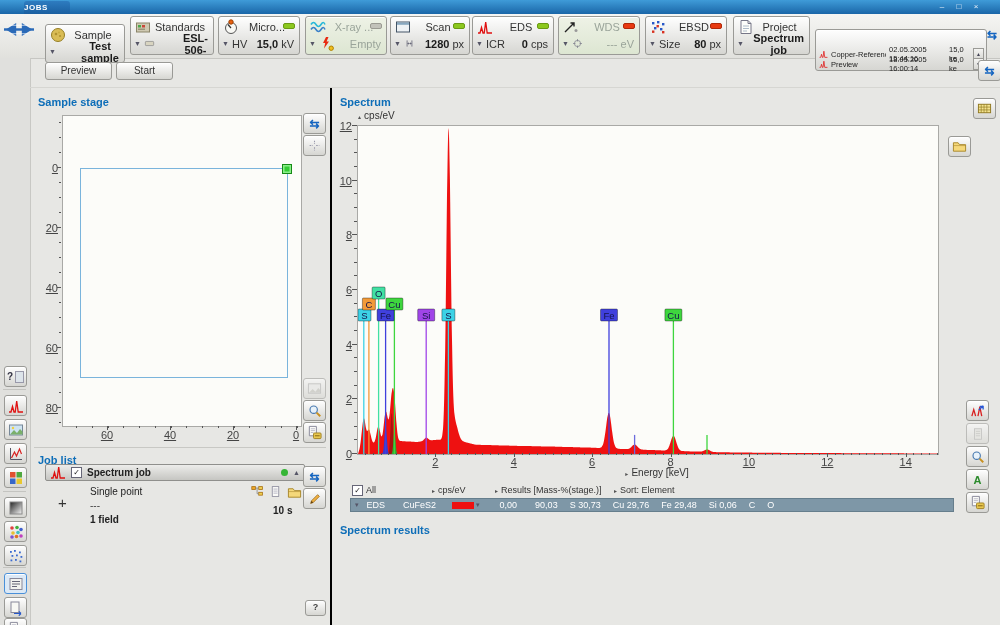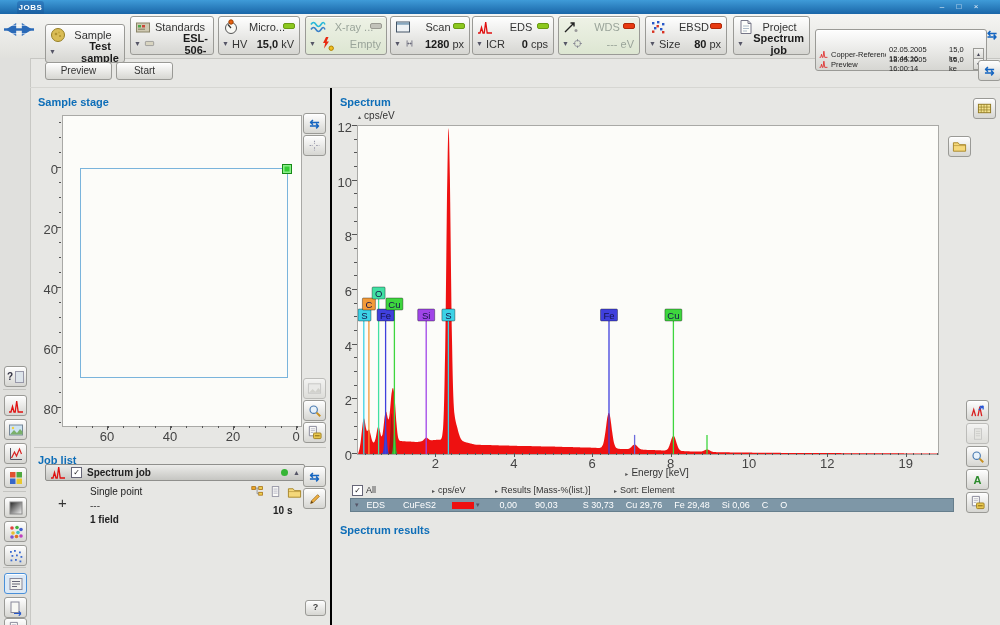--- a/index.html
+++ b/index.html
@@ -1,22 +1,22 @@
 <!DOCTYPE html>
 <html><head>
 <meta charset="utf-8">
 <style>
   html,body{margin:0;padding:0;}
   body{width:1000px;height:625px;position:relative;overflow:hidden;
        font-family:"Liberation Sans",sans-serif;background:#e7e7e4;font-size:11px;color:#222;}
   .abs{position:absolute;}
   
   #titlebar{left:0;top:0;width:1000px;height:14px;background:linear-gradient(#3f9bd8,#1a66a8);border-bottom:1px solid #0d4f8a;}
-  #jobs-tab{left:17px;top:1px;width:27px;height:13px;background:linear-gradient(#2e7cc0,#1a5fa0);color:#fff;
-            font-size:8px;font-weight:bold;text-align:center;line-height:13px;border-radius:3px 3px 0 0;letter-spacing:.5px;}
+  #jobs-tab{left:24px;top:1px;width:46px;height:13px;background:linear-gradient(#2e7cc0,#1a5fa0);color:#fff;
+            font-size:8px;font-weight:bold;line-height:13px;border-radius:3px 3px 0 0;letter-spacing:.5px;}
   .winctl{top:2px;width:14px;height:10px;color:#eaf2fa;font-size:8px;text-align:center;line-height:10px;}
   
   #toolbar{left:0;top:14px;width:1000px;height:44px;background:linear-gradient(#f5f5f3,#e1e1dd);border-bottom:1px solid #c6c6c2;}
   .btn3d{border:1px solid #9a9a96;border-radius:3px;background:linear-gradient(#fefefe,#ececea 45%,#d6d6d2);box-shadow:inset 0 1px 0 #fff;}
   .module{top:2px;height:37px;}
   .module.disabled{background:linear-gradient(#eef2e6,#dde6d2);}
   .mod-row1{position:absolute;left:4px;right:4px;top:2px;height:16px;display:flex;align-items:center;}
   .mod-label{flex:1;text-align:center;font-size:11px;color:#333;}
   .module.disabled .mod-label{color:#9aa49a;}
   .mod-row2{position:absolute;left:3px;right:5px;bottom:3px;height:15px;display:flex;align-items:center;gap:3px;font-size:11px;}
@@ -49,21 +49,21 @@
   .action-btn{height:16px;font-size:10px;color:#333;text-align:center;line-height:15px;}
   
   .panel-title{color:#0e6eb8;font-weight:bold;font-size:11px;}
   #sidebar{left:0;top:58px;width:30px;height:567px;background:#e0e0dd;border-right:1px solid #c8c8c4;}
   .side-sep{left:3px;width:23px;height:1px;background:#c4c4c0;}
   #left-panel{left:30px;top:88px;width:300px;height:537px;}
   #right-panel{left:330px;top:88px;width:670px;height:537px;border-left:2px solid #000000;}
   #hdiv{left:30px;top:87px;width:970px;height:1px;background:#d6d6d2;}
   .plot{background:#fcfcf9;border:1px solid #a9a9a6;}
   .tick{background:#555;}
-  .tick-label{color:#444;font-size:13px;}
+  .tick-label{color:#444;font-size:11px;text-decoration:underline;}
   
   #stage-plot{left:32px;top:27px;width:238px;height:310px;}
   #stage-rect{position:absolute;left:17px;top:52px;width:206px;height:208px;border:1px solid #7ab4dc;}
   #stage-marker{position:absolute;left:219px;top:48px;width:8px;height:8px;background:#35cc35;border:1px solid #168a16;box-shadow:inset 0 0 0 1.5px #8aef8a;}
   
   #job-bar{left:15px;top:376px;width:260px;height:17px;background:linear-gradient(#ececea,#c6c6c2);border:1px solid #8f8f8c;border-radius:2px;display:flex;align-items:center;gap:5px;padding:0 4px;box-sizing:border-box;}
   #job-name{font-weight:bold;font-size:10px;color:#222;flex:1;}
   .status-dot{width:7px;height:7px;border-radius:50%;}
   .checkbox{width:9px;height:9px;background:#fff;border:1px solid #667;font-size:8px;line-height:9px;text-align:center;color:#222;}
   
@@ -689,21 +689,21 @@
       <div class="abs tick-label" style="left: 171.757px; top: 368px; width: 20px; text-align: center;">4</div>
       <div class="abs tick" style="left: 260.135px; top: 365px; width: 1px; height: 4px;"></div>
       <div class="abs tick-label" style="left: 250.135px; top: 368px; width: 20px; text-align: center;">6</div>
       <div class="abs tick" style="left: 338.514px; top: 365px; width: 1px; height: 4px;"></div>
       <div class="abs tick-label" style="left: 328.514px; top: 368px; width: 20px; text-align: center;">8</div>
       <div class="abs tick" style="left: 416.892px; top: 365px; width: 1px; height: 4px;"></div>
       <div class="abs tick-label" style="left: 406.892px; top: 368px; width: 20px; text-align: center;">10</div>
       <div class="abs tick" style="left: 495.27px; top: 365px; width: 1px; height: 4px;"></div>
       <div class="abs tick-label" style="left: 485.27px; top: 368px; width: 20px; text-align: center;">12</div>
       <div class="abs tick" style="left: 573.649px; top: 365px; width: 1px; height: 4px;"></div>
-      <div class="abs tick-label" style="left: 563.649px; top: 368px; width: 20px; text-align: center;">19</div>
+      <div class="abs tick-label" style="left: 563.649px; top: 368px; width: 20px; text-align: center;">14</div>
       <div class="abs tick" style="left: 32.8378px; top: 365px; width: 1px; height: 2px;"></div>
       <div class="abs tick" style="left: 40.6757px; top: 365px; width: 1px; height: 2px;"></div>
       <div class="abs tick" style="left: 48.5135px; top: 365px; width: 1px; height: 2px;"></div>
       <div class="abs tick" style="left: 56.3514px; top: 365px; width: 1px; height: 2px;"></div>
       <div class="abs tick" style="left: 64.1892px; top: 365px; width: 1px; height: 2px;"></div>
       <div class="abs tick" style="left: 72.027px; top: 365px; width: 1px; height: 2px;"></div>
       <div class="abs tick" style="left: 79.8649px; top: 365px; width: 1px; height: 2px;"></div>
       <div class="abs tick" style="left: 87.7027px; top: 365px; width: 1px; height: 2px;"></div>
       <div class="abs tick" style="left: 95.5405px; top: 365px; width: 1px; height: 2px;"></div>
       <div class="abs tick" style="left: 103.378px; top: 365px; width: 1px; height: 2px;"></div>
@@ -780,36 +780,36 @@
   <div class="rb-item" style="left:20px;">
     <span class="checkbox">✓</span>
     <span>All</span>
   </div>
   <div class="rb-item" style="left:100px;">
     <span class="arrow">▸</span>
     <span>cps/eV</span>
   </div>
   <div class="rb-item" style="left:163px;">
     <span class="arrow">▸</span>
-    <span>Results [Mass-%(list.)]</span>
+    <span>Results [Mass-%(stage.)]</span>
   </div>
   <div class="rb-item" style="left:282px;">
     <span class="arrow">▸</span>
     <span>Sort: Element</span>
   </div>
 
   <div id="results-row" class="abs">
     <span class="chev" style="margin-left:4px;">▾</span>
     <span style="margin-left:8px;">EDS</span>
     <span style="margin-left:18px;">CuFeS2</span>
     <span id="result-swatch" style="margin-left: 16px; width: 22px; height: 7px; display: inline-block; background: rgb(238, 17, 17);"></span>
     <span class="chev" style="margin-left:2px;">▾</span>
     <span style="margin-left:20px;">0,00</span>
     <span style="margin-left:18px;">90,03</span>
-    <span id="result-elements"><span style="margin-left: 25px;">S 30,73</span><span style="margin-left: 12px;">Cu 29,76</span><span style="margin-left: 12px;">Fe 29,48</span><span style="margin-left: 12px;">Si 0,06</span><span style="margin-left: 12px;">C</span><span style="margin-left: 12px;">O</span></span>
+    <span id="result-elements"><span style="margin-left: 12px;">S 30,73</span><span style="margin-left: 12px;">Cu 29,76</span><span style="margin-left: 12px;">Fe 29,48</span><span style="margin-left: 12px;">Si 0,06</span><span style="margin-left: 12px;">C</span><span style="margin-left: 12px;">O</span></span>
   </div>
 
   <div class="abs panel-title" style="left:8px;top:436px;">Spectrum results</div>
   <div id="spec-tools-top">
       <div class="abs btn3d tool-btn" style="left: 641px; top: 10px;">
         <span style="display: inline-flex; align-items: center;">
           <svg width="15" height="15" viewBox="0 0 16 16" xmlns="http://www.w3.org/2000/svg">
             <rect x="1.5" y="3.5" width="13" height="9" fill="#f5e490" stroke="#907820"></rect>
             <path d="M1.5 6.5 h13 M1.5 9.5 h13 M4.5 3.5 v9 M7.5 3.5 v9 M10.5 3.5 v9" stroke="#907820" stroke-width=".7"></path>
           </svg>

